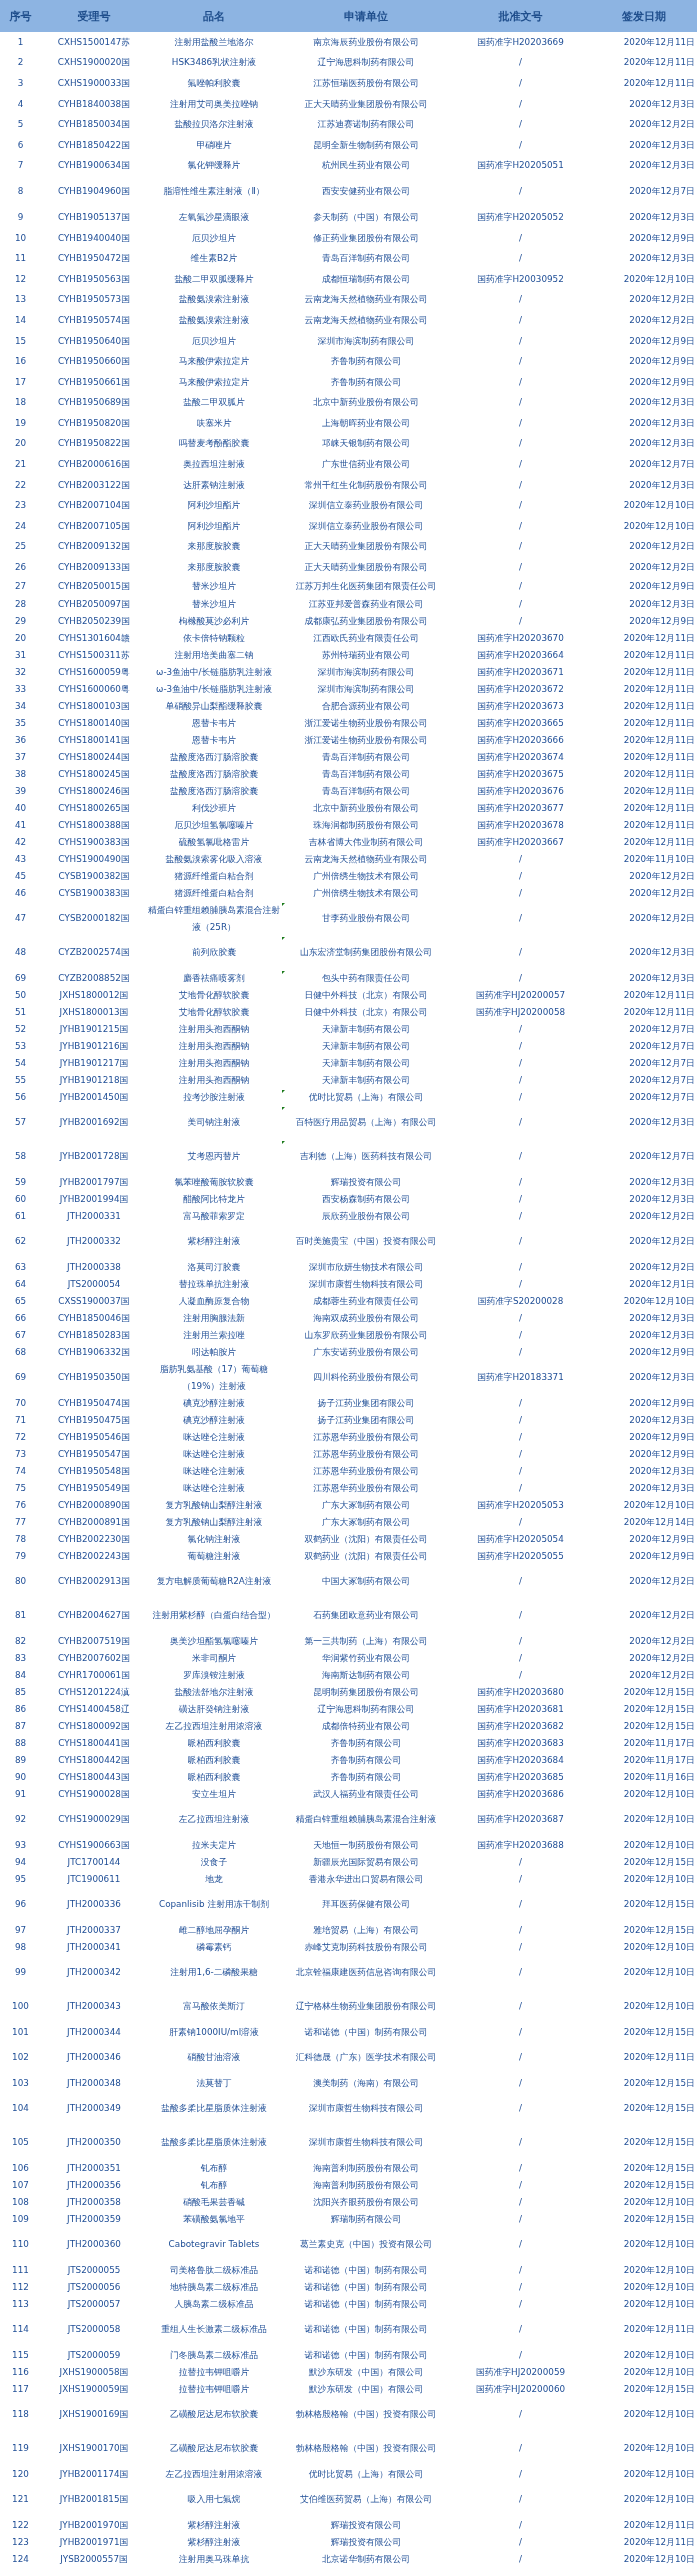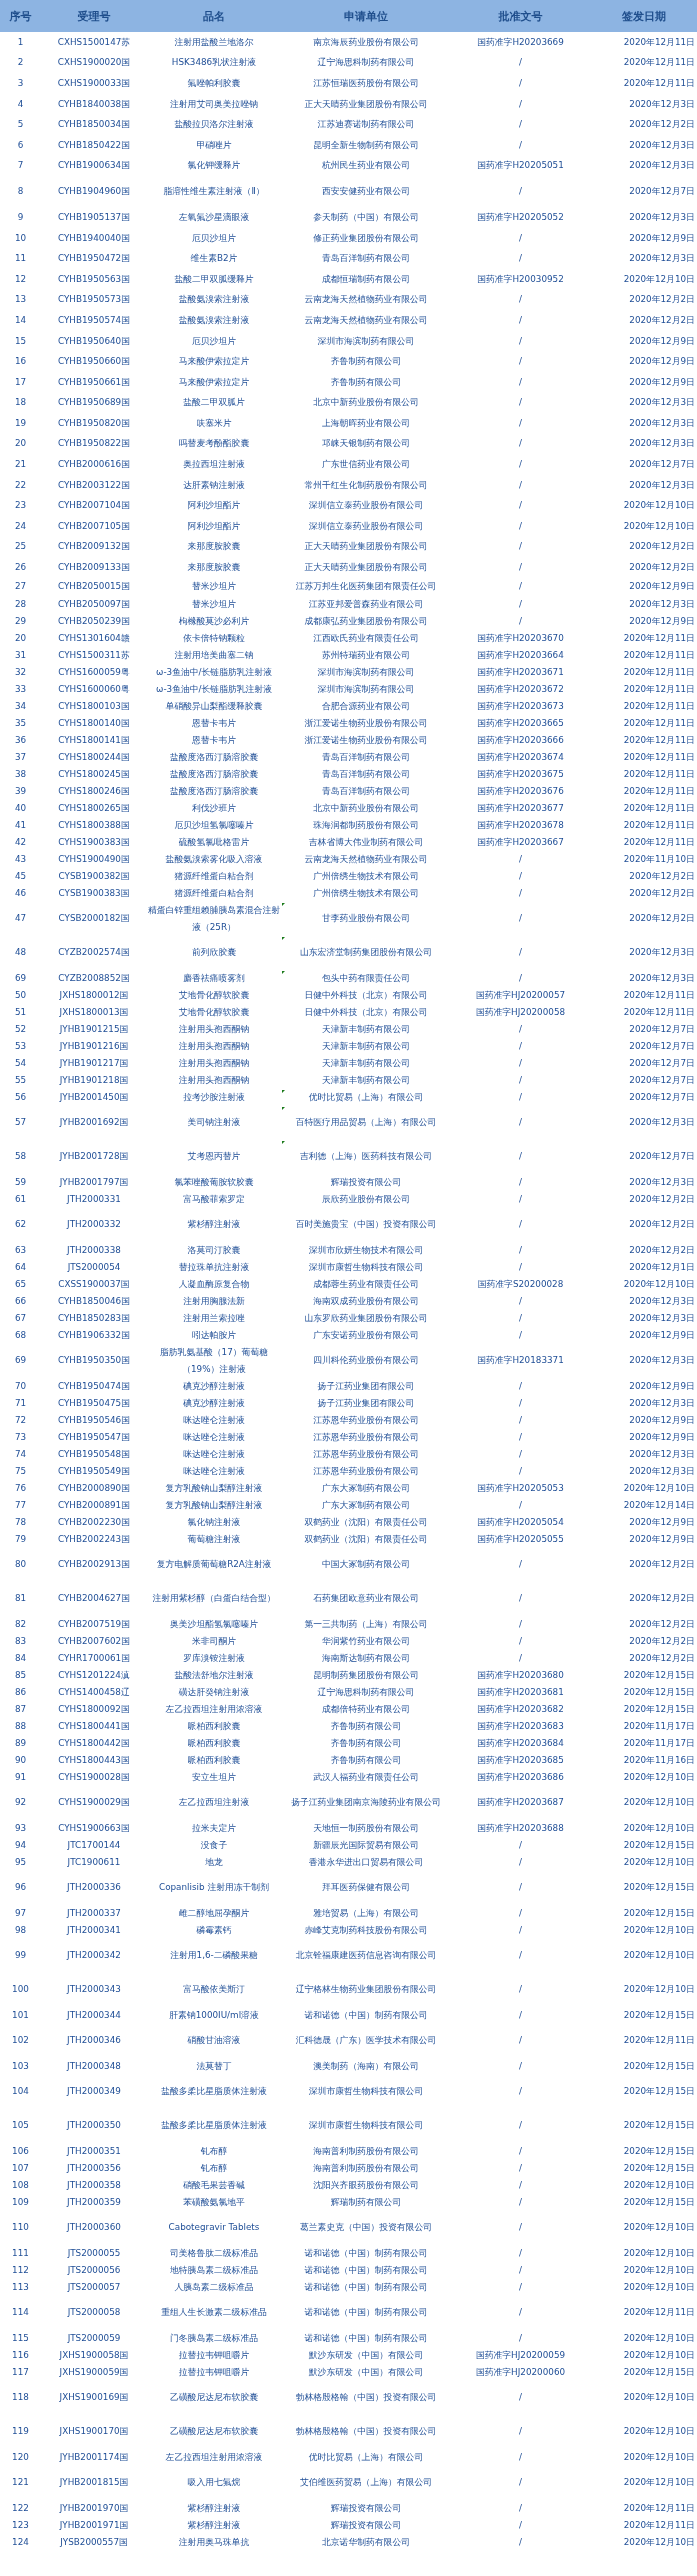--- a/index.html
+++ b/index.html
@@ -500,20 +500,28 @@
       </tr>
       <tr class="h33">
         <td>59</td>
         <td>JYHB2001797国</td>
         <td class="clip">氯苯唑酸葡胺软胶囊</td>
         <td>辉瑞投资有限公司</td>
         <td>/</td>
         <td class="date">2020年12月3日</td>
       </tr>
       <tr class="h33">
+        <td>60</td>
+        <td>JYHB2001994国</td>
+        <td class="clip">醋酸阿比特龙片</td>
+        <td>西安杨森制药有限公司</td>
+        <td>/</td>
+        <td class="date">2020年12月3日</td>
+      </tr>
+      <tr class="h33">
         <td>61</td>
         <td>JTH2000331</td>
         <td class="clip">富马酸菲索罗定</td>
         <td>辰欣药业股份有限公司</td>
         <td>/</td>
         <td class="date">2020年12月2日</td>
       </tr>
       <tr class="h66">
         <td>62</td>
         <td>JTH2000332</td>
@@ -751,21 +759,21 @@
         <td>CYHS1900028国</td>
         <td class="clip">安立生坦片</td>
         <td>武汉人福药业有限责任公司</td>
         <td>国药准字H20203686</td>
         <td class="date">2020年12月10日</td>
       </tr>
       <tr class="h66">
         <td>92</td>
         <td>CYHS1900029国</td>
         <td class="clip">左乙拉西坦注射液</td>
-        <td class="wrap">扬子江药业集团南京海陵药业有限公司</td>
+        <td class="wrap">精蛋白锌重组赖脯胰岛素混合注射液</td>
         <td>国药准字H20203687</td>
         <td class="date">2020年12月10日</td>
       </tr>
       <tr class="h33">
         <td>93</td>
         <td>CYHS1900663国</td>
         <td class="clip">拉米夫定片</td>
         <td>天地恒一制药股份有限公司</td>
         <td>国药准字H20203688</td>
         <td class="date">2020年12月10日</td>

